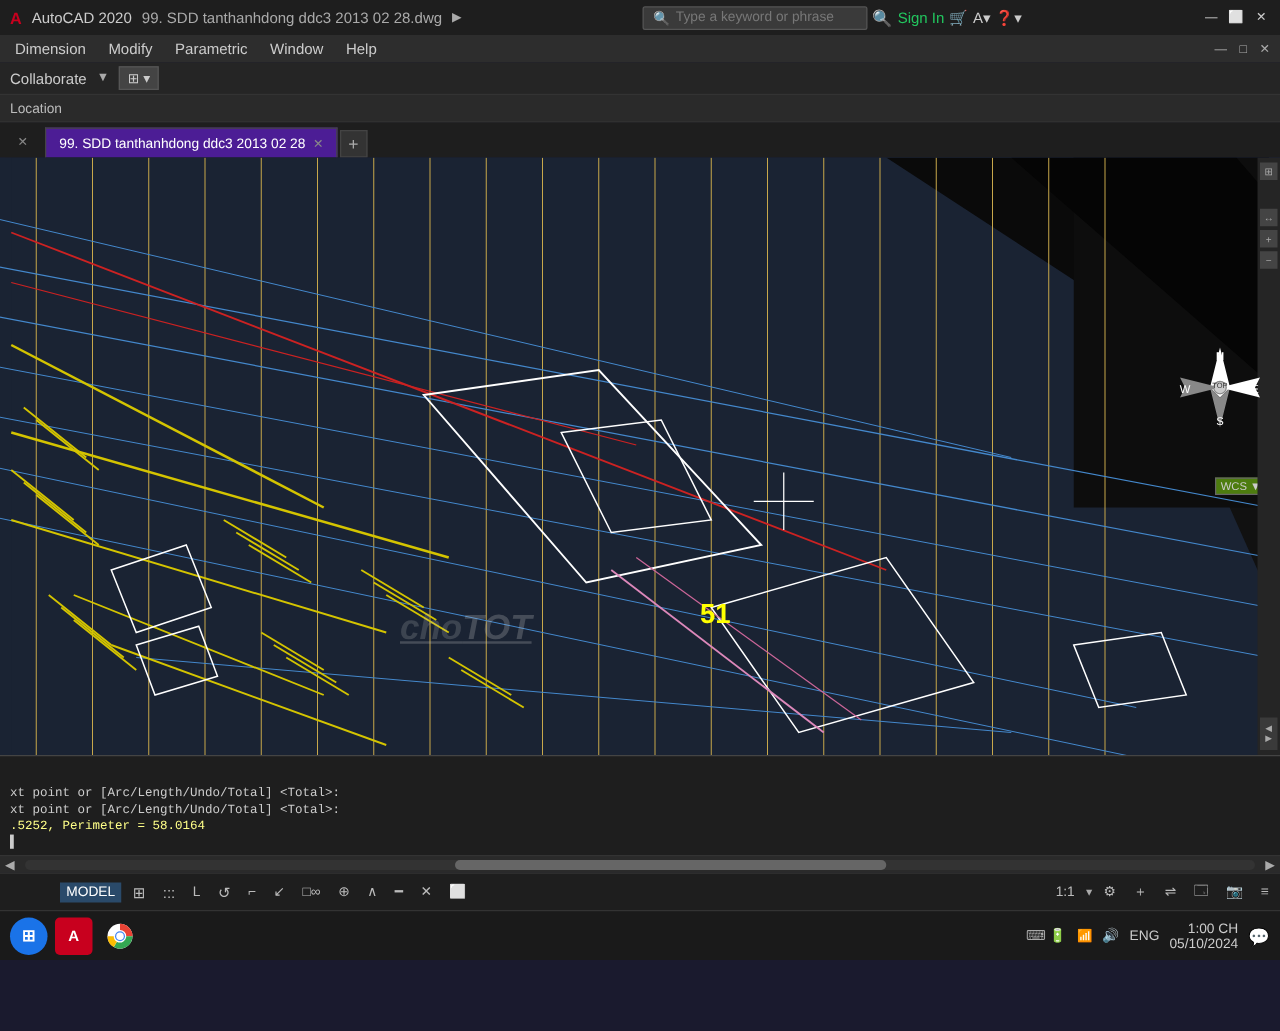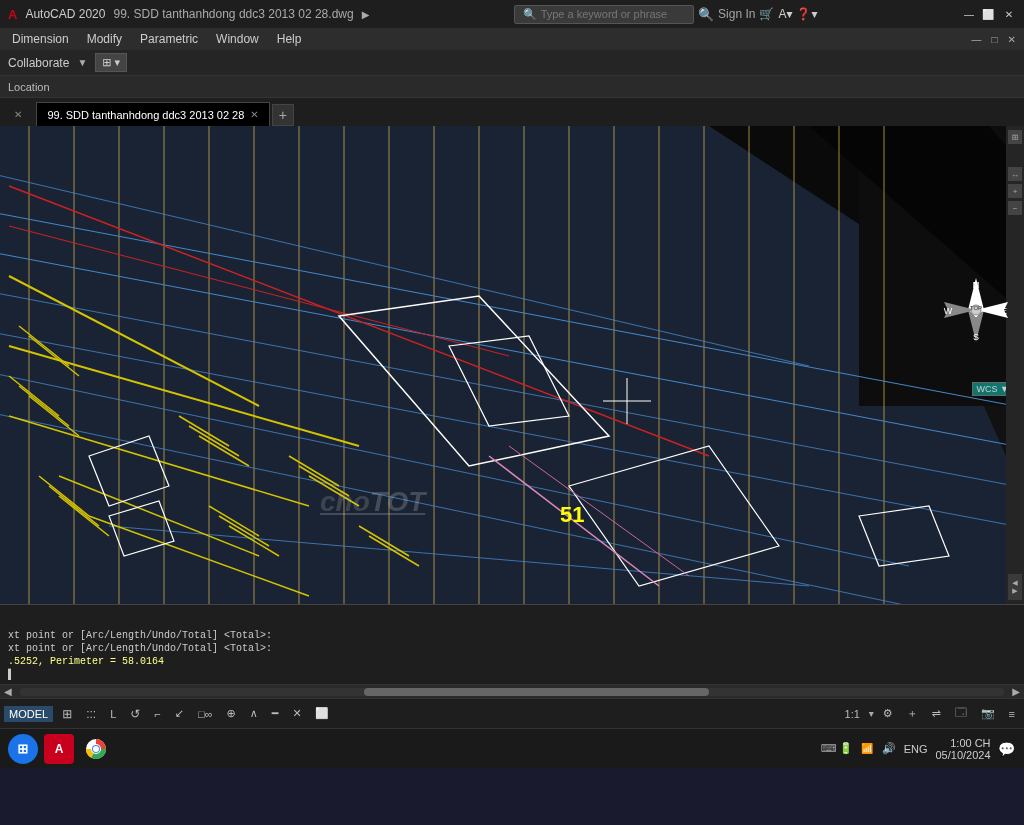--- a/index.html
+++ b/index.html
@@ -81,21 +81,21 @@
       height: 24px;
       background: #2d2d2d;
       border: 1px solid #444;
       border-bottom: none;
       padding: 2px 10px;
       color: #aaaaaa;
       font-size: 11px;
       display: flex; align-items: center; gap: 6px;
       cursor: pointer;
     }
-    .tab.active { background: #000000; color: #ffffff; }
+    .tab.active { background: #4c1d95; color: #ffffff; }
     .tab .tab-close { color: #888; font-size: 10px; cursor: pointer; }
     .tab-add { width: 22px; height: 22px; background: #333; border: 1px solid #444; display: flex; align-items: center; justify-content: center; color: #aaa; font-size: 14px; cursor: pointer; margin-bottom: 0; }
 
     
     #canvas-area {
       width: 100%;
       height: 478px;
       background: #1a2333;
       position: relative;
       overflow: hidden;
@@ -132,21 +132,21 @@
       font-style: italic;
       font-weight: bold;
       z-index: 5;
       pointer-events: none;
       text-decoration: underline;
     }
 
     
     #plot-number {
       position: absolute;
-      top: 376px;
+      top: 352px;
       left: 560px;
       color: #ffff00;
       font-size: 22px;
       font-weight: bold;
       z-index: 6;
     }
 
     
     #compass {
       position: absolute;
@@ -155,21 +155,21 @@
       width: 72px;
       height: 72px;
       z-index: 10;
     }
 
     
     #wcs-label {
       position: absolute;
       top: 256px;
       right: 10px;
-      background: #0f766e;
+      background: #4d7c0f;
       color: #ccc;
       font-size: 9px;
       padding: 1px 4px;
       border: 1px solid #666;
     }
 
     
     #right-panel {
       position: absolute;
       right: 0; top: 0;
@@ -281,21 +281,21 @@
     <span>AutoCAD 2020</span>
     <span style="color:#aaa;">99. SDD tanthanhdong ddc3 2013 02 28.dwg</span>
     <span style="color:#aaa;font-size:10px;">▶</span>
   </div>
   <div class="title-center">
     <div class="search-box">
       <span style="color:#888;">🔍</span>
       <span style="color:#777;font-size:11px;">Type a keyword or phrase</span>
     </div>
     <span style="color:#888;font-size:13px;">🔍</span>
-    <span style="color:#a3a3a3;font-size:12px;">Sign In</span>
+    <span style="color:#22c55e;font-size:12px;">Sign In</span>
     <span style="color:#ccc;">🛒</span>
     <span style="color:#ccc;">A▾</span>
     <span style="color:#ccc;">❓▾</span>
   </div>
   <div class="title-right">
     <div class="win-btn">—</div>
     <div class="win-btn">⬜</div>
     <div class="win-btn close-btn">✕</div>
   </div>
 </div>
@@ -469,21 +469,21 @@
 
 <div id="h-scroll">
   <span style="color:#aaa;padding:0 4px;font-size:10px;cursor:pointer;">◀</span>
   <div id="h-scroll-track">
     <div id="h-scroll-thumb"></div>
   </div>
   <span style="color:#aaa;padding:0 4px;font-size:10px;cursor:pointer;">▶</span>
 </div>
 
 <div id="status-bar">
-  <span class="status-item" style="background:#2a4a6a;color:#fff;font-size:11px;">MODEL</span>
+  <span class="status-item" style="background:#2a4a6a;color:#fff;font-size:11px;margin-left:44px;">MODEL</span>
   <span class="status-item" style="font-size:12px;">⊞</span>
   <span class="status-item" style="font-size:12px;">:::</span>
   <span class="status-item">L</span>
   <span class="status-item" style="font-size:12px;">↺</span>
   <span class="status-item">⌐</span>
   <span class="status-item">↙</span>
   <span class="status-item">□∞</span>
   <span class="status-item">⊕</span>
   <span class="status-item">∧</span>
   <span class="status-item">━</span>

